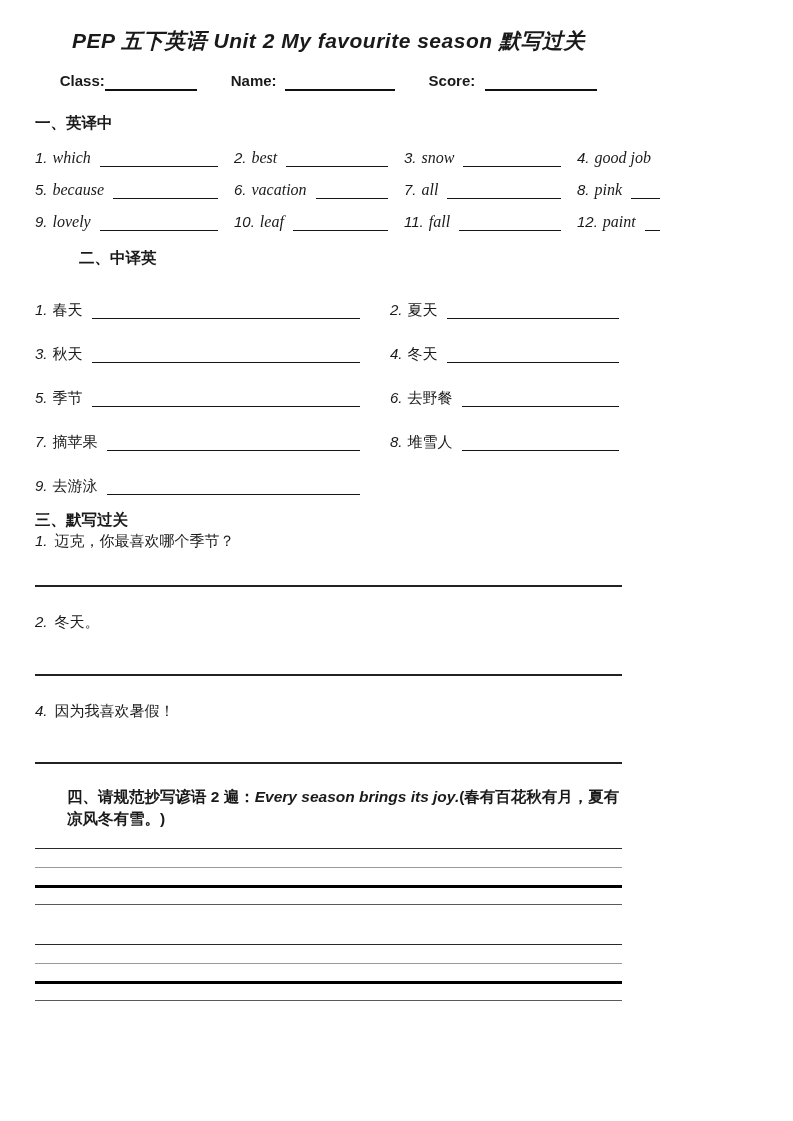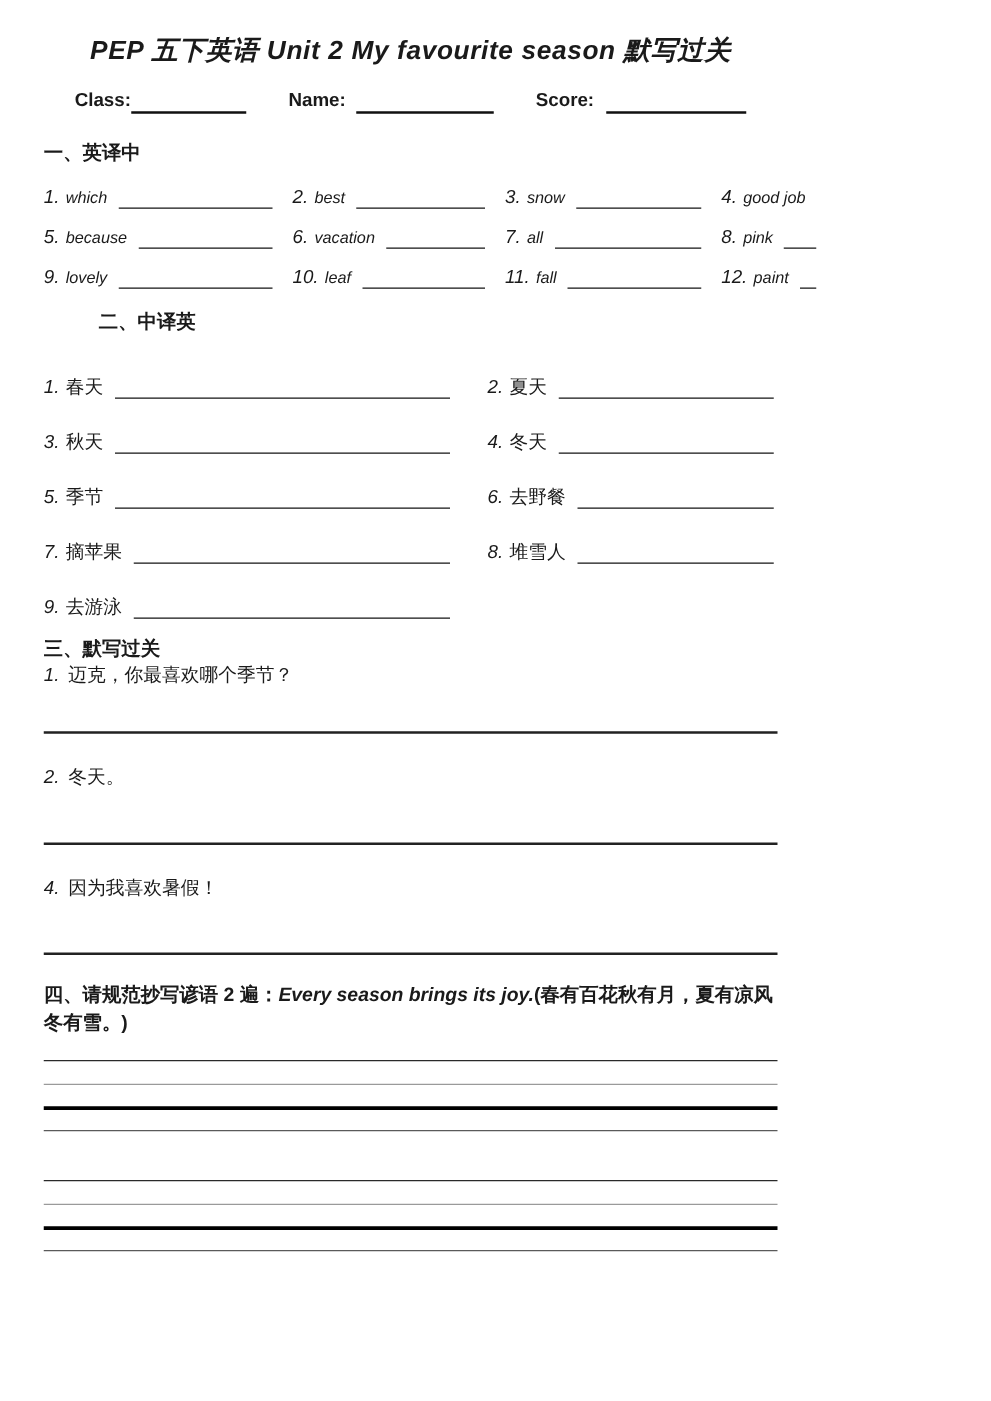--- a/index.html
+++ b/index.html
@@ -27,21 +27,21 @@
   .sec-heading { font-weight:bold; font-size:15.5px; line-height:20px; font-family:"Liberation Sans", sans-serif; }
 
   
   .s1-head { margin-top:22px; }
   .vocab-grid-4 {
     margin-top:6px;
     display:grid; grid-template-columns:199px 170px 173px 1fr;
   }
   .vocab-grid-4 .vitem { height:32px; display:flex; align-items:flex-end; padding-bottom:4px; }
   .vitem .num  { font-style:italic; font-size:15px; line-height:18px; white-space:nowrap; }
-  .vitem .word { font-style:italic; font-size:13px; line-height:18px; margin-left:5px; white-space:nowrap; }
+  .vitem .word { font-style:italic; font-size:16px; line-height:18px; margin-left:5px; white-space:nowrap;font-family:Liberation Serif, serif; }
   .vitem .blank { flex:1; border-bottom:1.5px solid #151515; height:16px; margin-left:9px; margin-right:16px; }
   .vitem.last-col .blank { margin-right:2px; }
 
   
   .s2-head { margin-top:13px;margin-left:44px; }
   .vocab-grid-2 {
     margin-top:14px;
     display:grid; grid-template-columns:355px 1fr;
   }
   .vocab-grid-2 .vitem { height:44px; display:flex; align-items:flex-end; padding-bottom:7px; }
@@ -54,21 +54,21 @@
   .question { }
   .q-text { font-size:15px; line-height:21px; font-family:"Liberation Serif", serif; }
   .q-text .num { font-style:italic; font-family:"Liberation Sans", sans-serif; margin-right:7px; }
   .answer-line { border-bottom:2px solid #222; height:0; }
   .q1 .q-text { } .q1 .answer-line { margin-top:33px; }
   .q2 .q-text { margin-top:24px; } .q2 .answer-line { margin-top:41px; }
   .q3 .q-text { margin-top:23px; } .q3 .answer-line { margin-top:39px; }
   .q4 .q-text { margin-top:24px; } .q4 .answer-line { margin-top:40px; }
 
   
-  .s4-head { margin-top:22px; font-size:15.5px; line-height:22px; }
+  .s4-head { margin-top:22px; font-size:15.5px; line-height:22px;margin-left:32px; }
   .s4-head .en { font-style:italic; font-weight:bold; font-family:"Liberation Sans", sans-serif; }
   .s4-head .zh-note { font-weight:bold; }
 
   .writing-grid { margin-top:18px; }
   .writing-grid .ln { height:0; }
   .ln-top   { border-top:1.5px solid #2a2a2a; }
   .ln-mid   { border-top:1.5px solid #9a9a9a; margin-top:18px; }
   .ln-base  { border-top:3.5px solid #000000; margin-top:17px; }
   .ln-bot   { border-top:1.5px solid #5a5a5a; margin-top:16px; }
   .set2 { margin-top:39px; }

